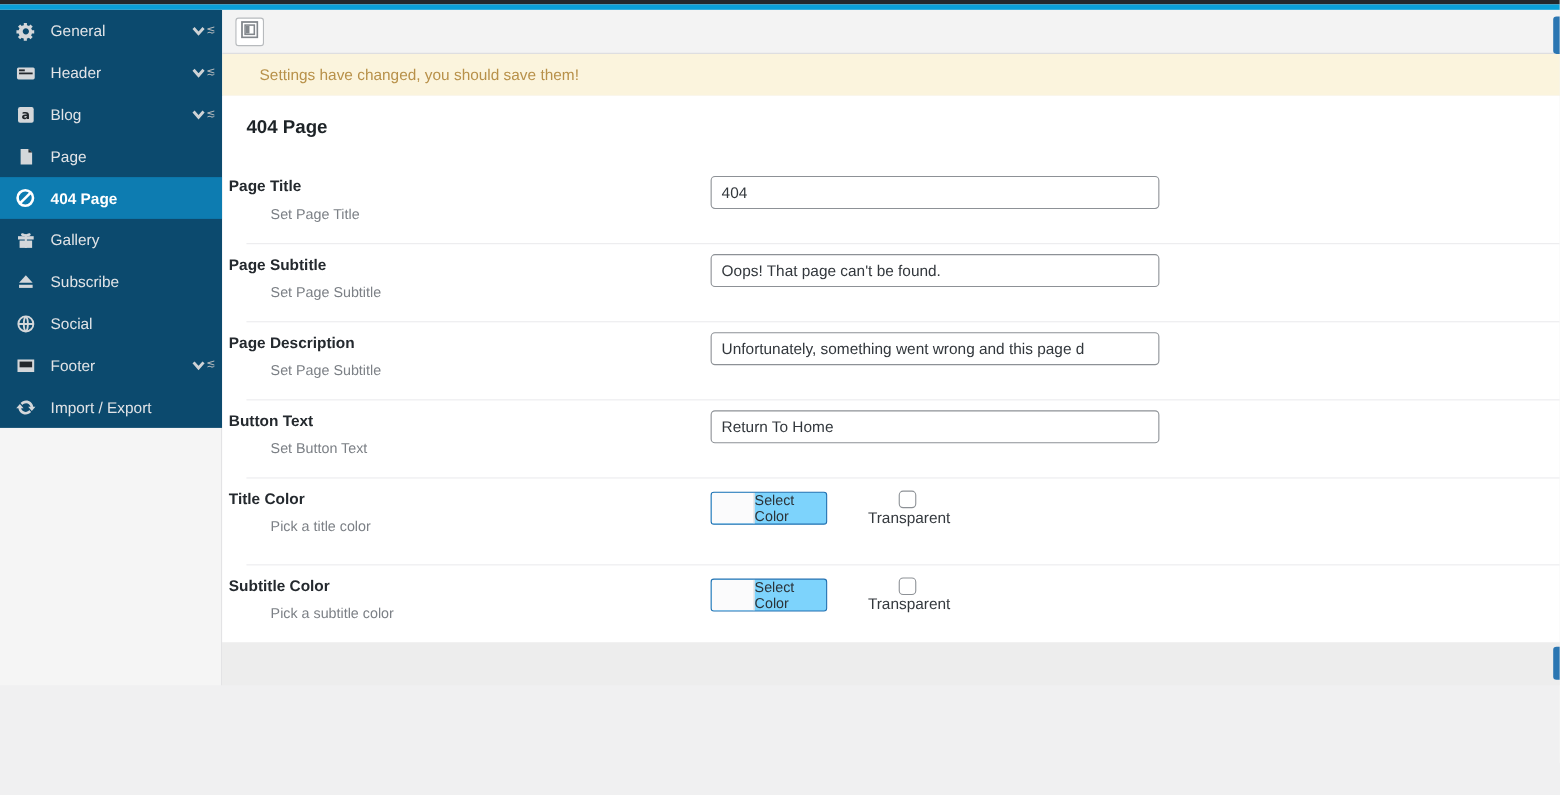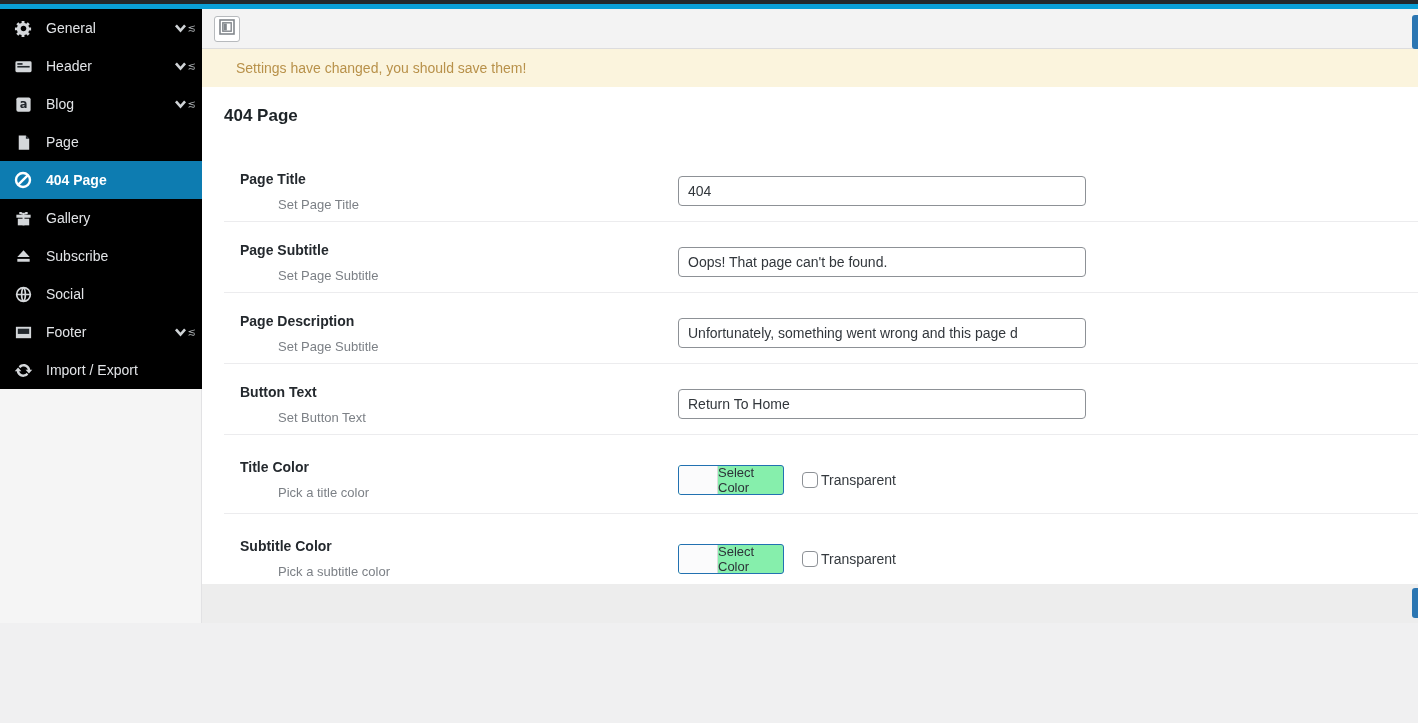--- a/index.html
+++ b/index.html
@@ -9,21 +9,21 @@
     background:#f0f0f1; overflow:hidden; position:relative;
   }
   .top-dark   { position:absolute; top:0; left:0; width:1418px; height:4px; background:#23282d; }
   .top-accent { position:absolute; top:4px; left:0; width:1418px; height:5px; background:#0a9fd8; }
 
   
   .sidebar {
     position:absolute; top:9px; left:0; width:202px; height:614px;
     background:#f5f5f5; border-right:1px solid #e2e2e4;
   }
-  .menu { background:#000000; width:202px; }
+  .menu { background:#0c4a6e; width:202px; }
   .menu-item {
     height:38px; display:flex; align-items:center; padding:0 6px 0 13px;
     color:#e2e4e7; font-size:14px; cursor:pointer;
   }
   .menu-item .icon { width:20px; height:20px; margin-right:13px; color:#d4d7da; flex:none; display:flex; align-items:center; justify-content:center; }
   .menu-item.active { background:#0d7cb1; color:#ffffff; font-weight:bold; }
   .menu-item.active .icon { color:#ffffff; }
   .expander { margin-left:auto; display:flex; align-items:flex-end; color:#cfd3d6; cursor:pointer; }
   .expander .mini { font-size:10px; color:#b6babd; margin-left:1px; line-height:10px; }
 
@@ -42,43 +42,43 @@
   .save-peek.top { top:6px; height:34px; }
   .save-peek.bottom { top:4px; height:30px; }
 
   .notice {
     height:38px; background:#fbf4dd; display:flex; align-items:center;
     padding-left:34px; color:#b8914a; font-size:14px;
   }
   .content { background:#ffffff; height:497px; overflow:hidden; }
   .page-title { font-size:17px; font-weight:bold; color:#1d2327; padding:19px 22px 0; }
   .rows { margin-top:25px; }
-  .row { display:flex; padding:9px 38px 0; position:relative; height:71px;align-items:center; }
+  .row { display:flex; padding:9px 6px 0; position:relative; height:71px; }
   .row.color-row { height:79px; }
   .row.sep::after {
     content:""; position:absolute; left:22px; right:0; bottom:0; height:1px; background:#ececee;
   }
   .row-left { width:438px; flex:none; }
   .row-label { font-size:14px; font-weight:bold; color:#24292e; line-height:19px; }
   .row-desc  { font-size:13px; color:#7c8086; margin-top:7px; line-height:17px;margin-left:38px; }
   .row-right { flex:1; }
 
   .text-input {
     width:408px; height:30px; border:1px solid #8d9196; border-radius:4px;
     padding:0 9px; font-size:14px; color:#32373c; background:#fff;
     font-family:"Liberation Sans","DejaVu Sans",sans-serif; outline:none;
   }
   .color-control { display:flex; align-items:center; margin-top:2px; }
   .color-btn {
     width:106px; height:30px; border:1px solid #2271b1; border-radius:3px;
-    display:flex; overflow:hidden; cursor:pointer; background:#86efac;
+    display:flex; overflow:hidden; cursor:pointer; background:#7dd3fc;
   }
   .swatch { width:39px; background:#fbfbfc; border-right:1px solid #dcdcde; }
   .color-btn-label { flex:1; display:flex; align-items:center; justify-content:center; font-size:13px; color:#2c3338; }
-  .checkbox-wrap { display:flex; align-items:center; margin-left:18px; cursor:pointer; }
+  .checkbox-wrap { display:flex; align-items:center; margin-left:34px; cursor:pointer;flex-direction:column; }
   .checkbox { width:16px; height:16px; border:1px solid #8d9196; border-radius:4px; background:#fff; flex:none; }
   .checkbox-label { font-size:14px; color:#34393e; margin-left:3px; }
 
   .footer-bar { height:39px; background:#ededed; position:relative; }
 </style>
 </head>
 <body>
 
 <div class="top-dark"></div>
 <div class="top-accent"></div>

